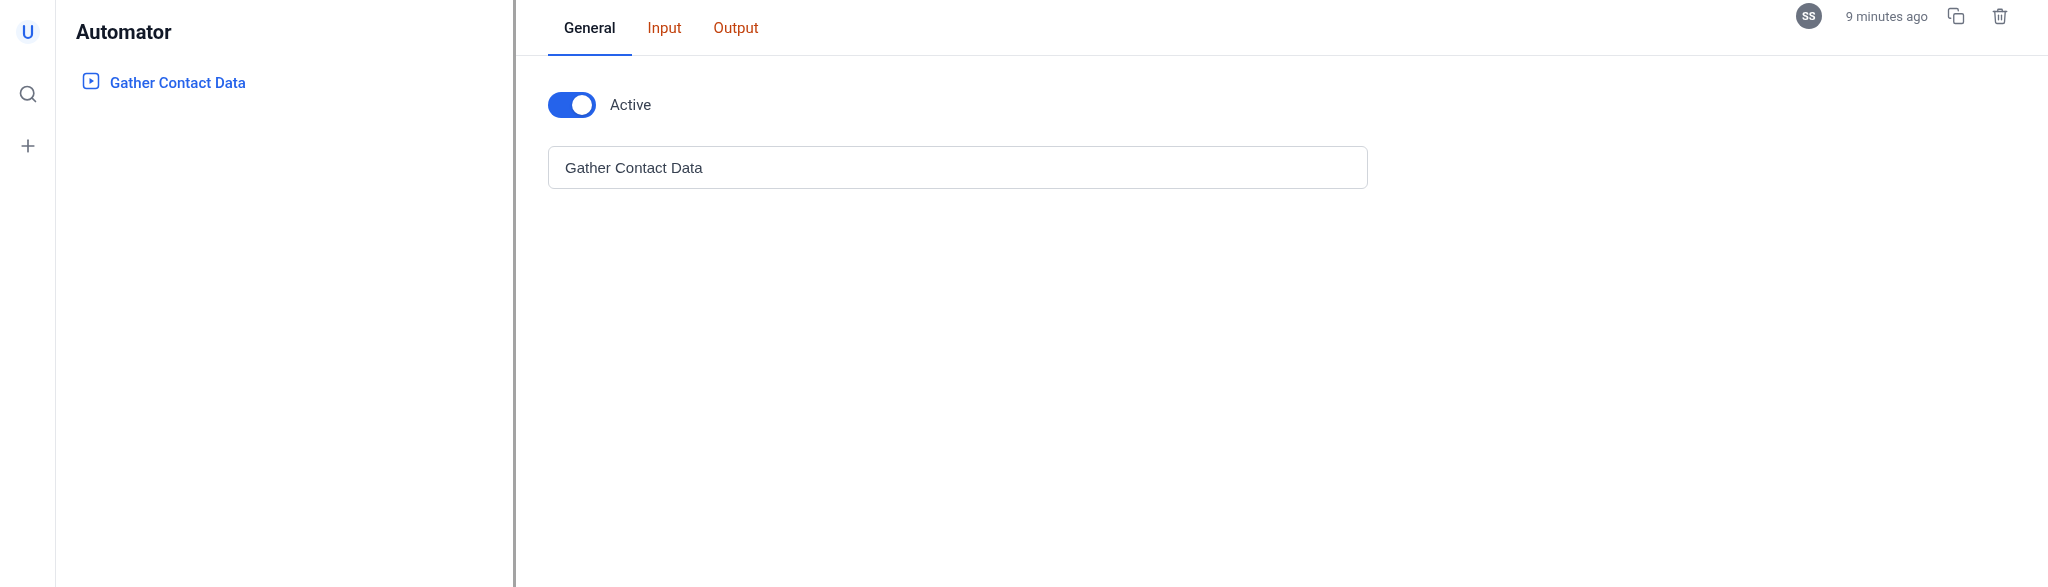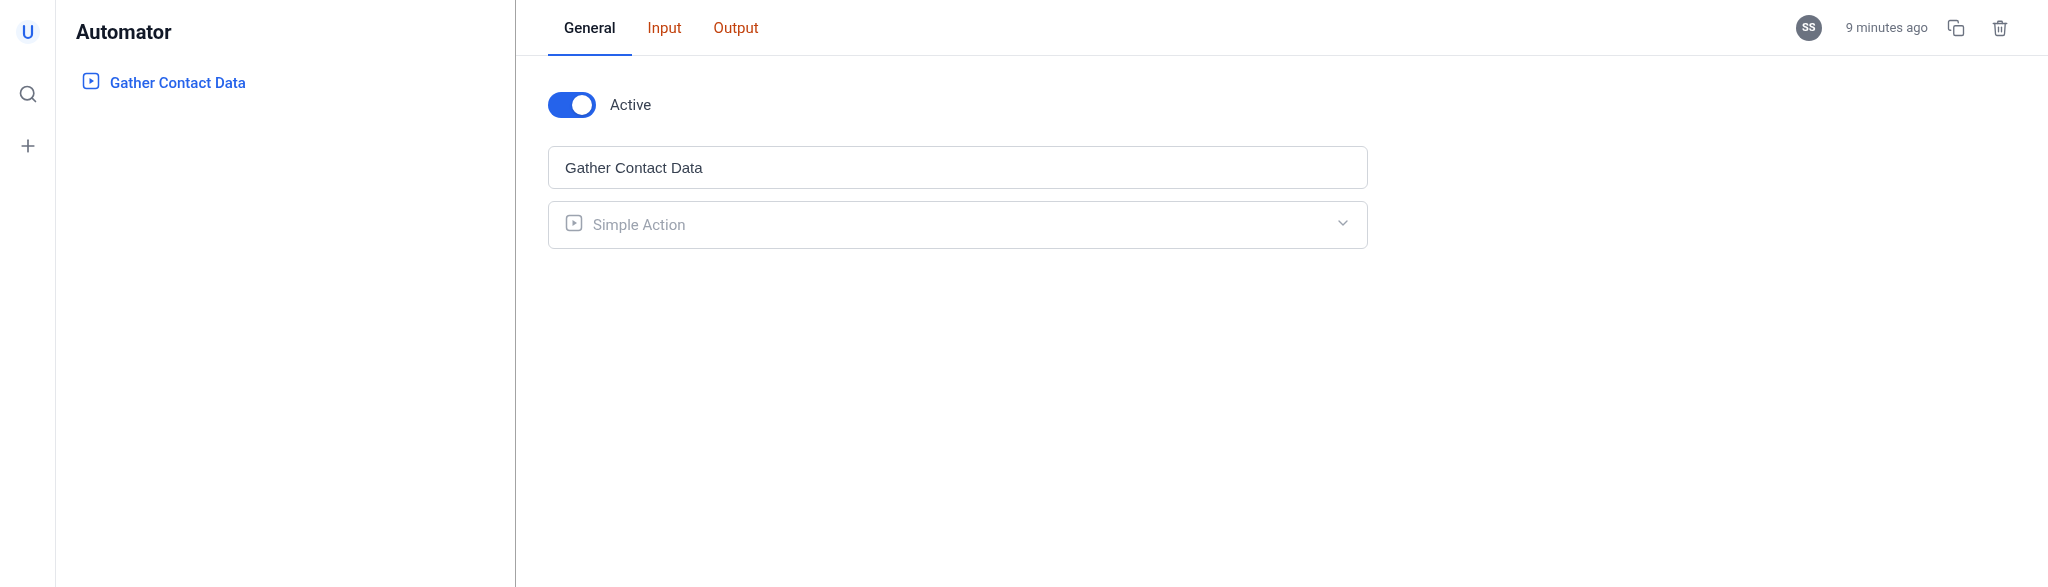--- a/index.html
+++ b/index.html
@@ -41,21 +41,21 @@
       justify-content: center;
       cursor: pointer;
       border-radius: 6px;
       color: #6b7280;
     }
 
     
     .sidebar {
       width: 460px;
       background: #fff;
-      border-right: 1px solid #a3a3a3;
+      border-right: 3px solid #a3a3a3;
       padding: 20px 16px;
       flex-shrink: 0;
     }
 
     .sidebar-title {
       font-size: 20px;
       font-weight: 700;
       color: #111827;
       margin-bottom: 20px;
       padding-left: 4px;
@@ -86,21 +86,21 @@
       flex: 1;
       display: flex;
       flex-direction: column;
       padding: 0;
       overflow: hidden;
     }
 
     
     .tabs-bar {
       display: flex;
-      align-items: center;
+      align-items: flex-start;
       border-bottom: 1px solid #e5e7eb;
       padding: 0 32px;
       height: 56px;
       position: relative;
     }
 
     .tabs-list {
       display: flex;
       align-items: center;
       gap: 0;
@@ -344,29 +344,15 @@
       <div class="toggle">
         <div class="toggle-thumb"></div>
       </div>
       <span class="toggle-label">Active</span>
     </div>
 
 
     <div class="settings-form">
       <input class="text-input" type="text" value="Gather Contact Data" style="">
 
-      <div class="select-row">
-        <span class="select-icon">
-          <svg width="18" height="18" viewBox="0 0 24 24" fill="none" stroke="#9ca3af" stroke-width="2" stroke-linecap="round" stroke-linejoin="round">
-            <rect x="2" y="2" width="20" height="20" rx="4" ry="4" stroke="#9ca3af" fill="none"></rect>
-            <polygon points="10,8 16,12 10,16" fill="#9ca3af" stroke="none"></polygon>
-          </svg>
-        </span>
-        <span class="select-text">Simple Action</span>
-        <span class="chevron">
-          <svg width="16" height="16" viewBox="0 0 24 24" fill="none" stroke="#9ca3af" stroke-width="2" stroke-linecap="round" stroke-linejoin="round">
-            <polyline points="6 9 12 15 18 9"></polyline>
-          </svg>
-        </span>
-      </div>
     </div>
   </div>
 </div>
 
 </body></html>

